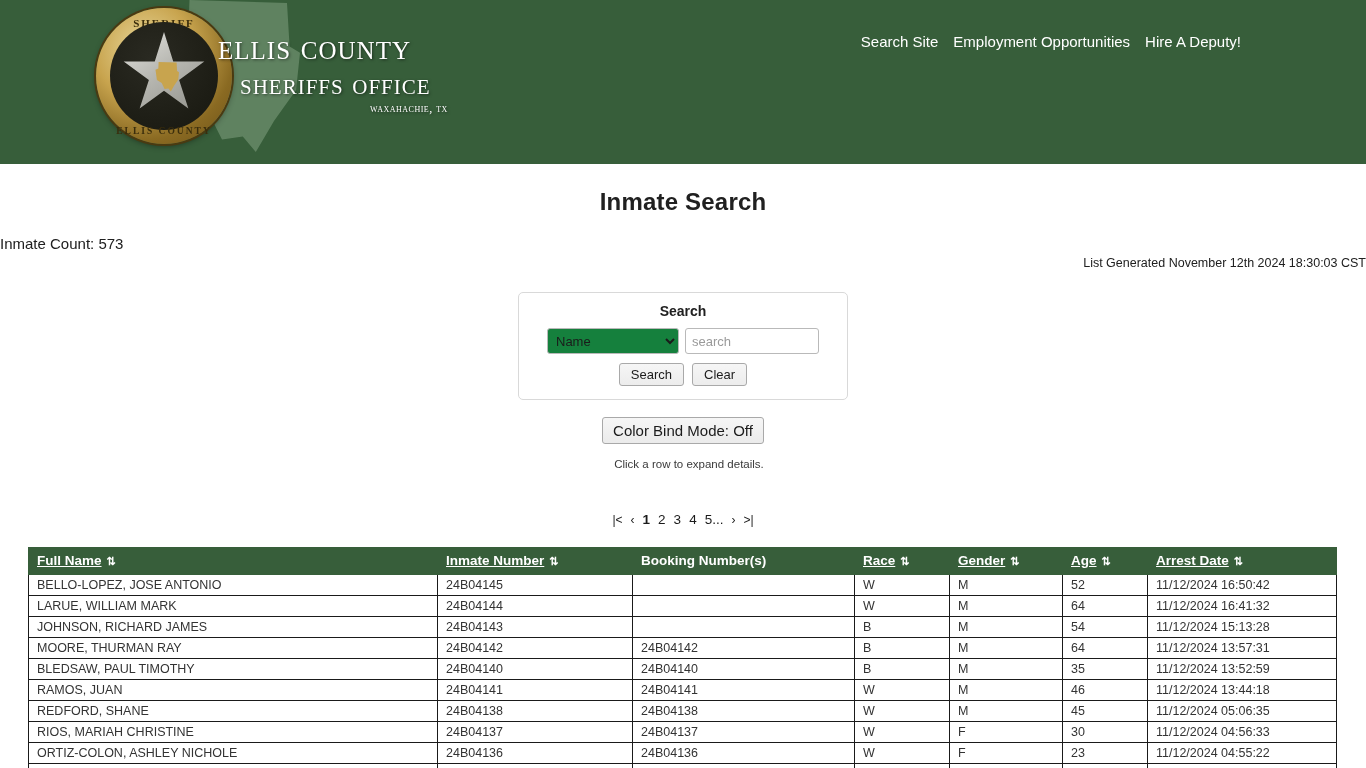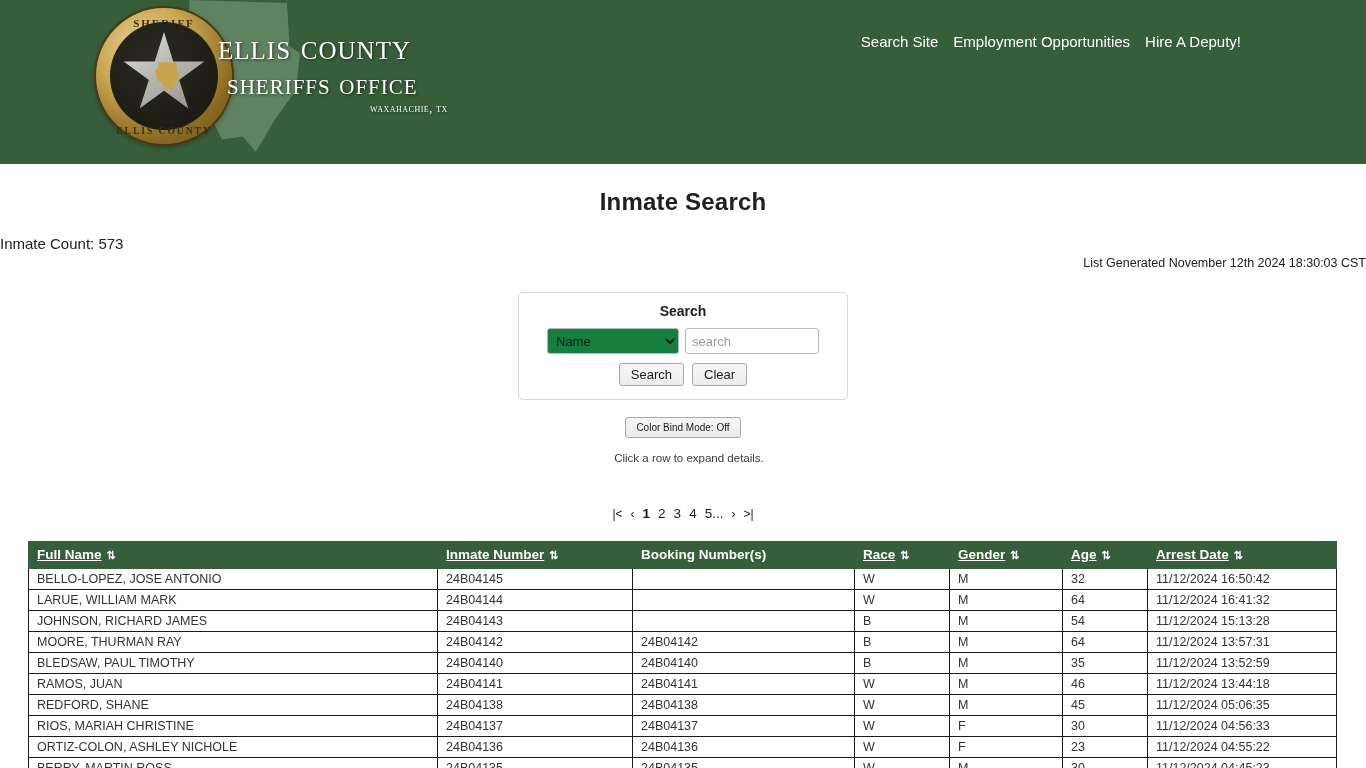--- a/index.html
+++ b/index.html
@@ -83,21 +83,21 @@
     font-size: 35px;
     letter-spacing: 1px;
     line-height: 1.05;
     font-variant: small-caps;
     text-transform: lowercase;
   }
   .brand-line2 {
     font-size: 30px;
     letter-spacing: 1px;
     line-height: 1.1;
-    margin-left: 9px;
+    margin-left: 22px;
     font-variant: small-caps;
     text-transform: lowercase;
   }
   .brand-line3 {
     font-size: 12px;
     letter-spacing: 0.5px;
     margin-left: 152px;
     margin-top: 1px;
     font-variant: small-caps;
     text-transform: lowercase;
@@ -202,21 +202,21 @@
     background: linear-gradient(#f6f6f6, #ececec);
     border: 1px solid #a9a9a9;
     border-radius: 3px;
     padding: 3px 11px;
     cursor: pointer;
   }
 
   .cbm-wrap { text-align: center; margin-top: 17px; }
   .cbm-btn {
     font-family: "Liberation Sans", sans-serif;
-    font-size: 10px;
+    font-size: 15px;
     color: #1b1b1b;
     background: linear-gradient(#f6f6f6, #ebebeb);
     border: 1px solid #a9a9a9;
     border-radius: 3px;
     padding: 4px 10px;
     cursor: pointer;
   }
   .hint {
     text-align: center;
     font-size: 11.5px;
@@ -398,21 +398,21 @@
           </th>
         </tr>
       </thead>
       <tbody id="inmate-rows">
           <tr>
             <td>BELLO-LOPEZ, JOSE ANTONIO</td>
             <td>24B04145</td>
             <td></td>
             <td>W</td>
             <td>M</td>
-            <td>32</td>
+            <td>52</td>
             <td>11/12/2024 16:50:42</td>
           </tr>
           <tr>
             <td>LARUE, WILLIAM MARK</td>
             <td>24B04144</td>
             <td></td>
             <td>W</td>
             <td>M</td>
             <td>64</td>
             <td>11/12/2024 16:41:32</td>

